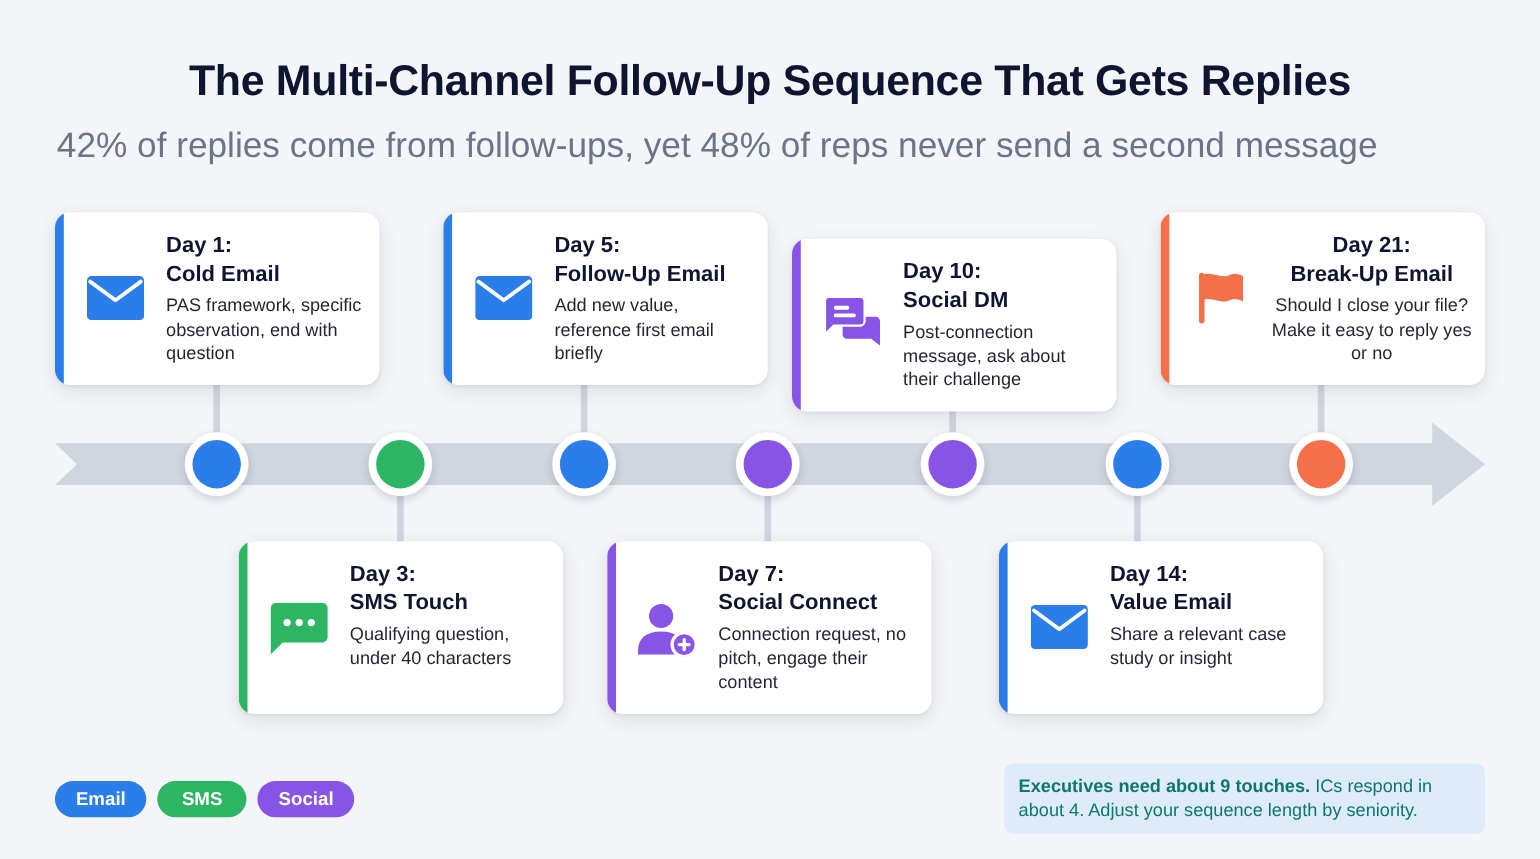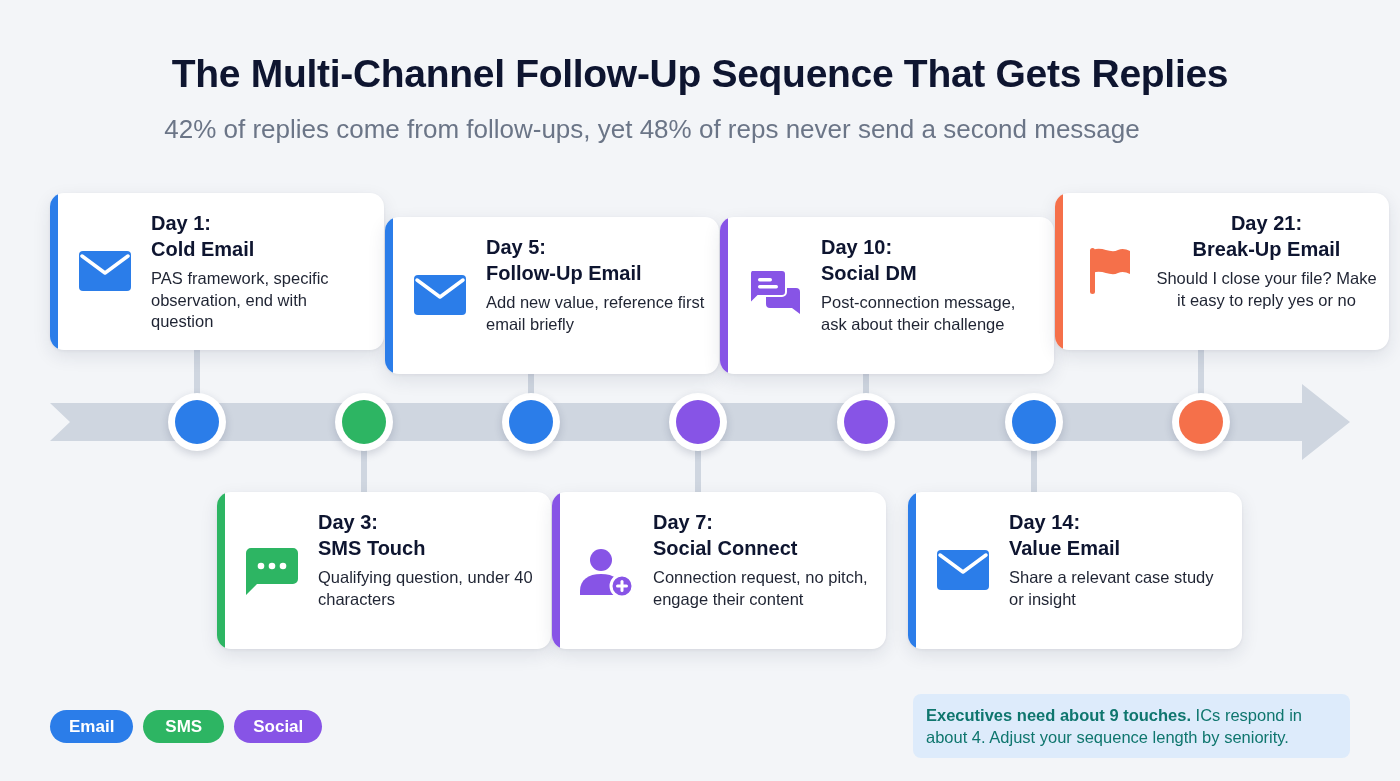--- a/index.html
+++ b/index.html
@@ -10,37 +10,37 @@
     position: relative;
     color: #111827;
   }
   .title {
     position: absolute; left: 0; top: 52px; width: 1400px;
     text-align: center; font-size: 39px; font-weight: 700;
     color: #0e1530; letter-spacing: -0.3px;
   }
   .subtitle {
     position: absolute; left: 0; top: 114px; width: 1304px;
-    text-align: center; font-size: 26px; color: #6b7587;
+    text-align: center; font-size: 32px; color: #6b7587;
   }
   .band {
     position: absolute; left: 0; top: 0; width: 1400px; height: 781px;
   }
   .connector {
     position: absolute; width: 6px; background: #cfd6e0;
   }
   .dot {
     position: absolute; width: 58px; height: 58px; border-radius: 50%;
     background: #ffffff;
     box-shadow: 0 3px 8px rgba(30,40,70,0.18);
     display: flex; align-items: center; justify-content: center;
   }
   .dot .inner { width: 44px; height: 44px; border-radius: 50%; }
   .card {
-    position: absolute; width: 334px; height: 157px;
+    position: absolute; width: 295px; height: 157px;
     background: #ffffff; border-radius: 14px;
     box-shadow: 0 6px 18px rgba(30,40,70,0.10), 0 1px 3px rgba(30,40,70,0.06);
     overflow: hidden;
   }
   .card .accent {
     position: absolute; left: 0; top: 0; bottom: 0; width: 8px;
   }
   .card .icon {
     position: absolute; left: 27px; top: 50px; width: 56px; height: 56px;
     display: flex; align-items: center; justify-content: center;
@@ -121,21 +121,21 @@
         <polyline points="3,5 26,22 49,5" fill="none" stroke="#ffffff" stroke-width="3.5" stroke-linejoin="round" stroke-linecap="round"></polyline>
       </svg>
   </div>
   <div class="text">
     <div class="day">Day 1:</div>
     <div class="name">Cold Email</div>
     <div class="desc">PAS framework, specific observation, end with question</div>
   </div>
 </div>
 
-<div class="card" style="left:385px; top:193px;margin-top:24px;">
+<div class="card" style="left:403px; top:193px;">
   <div class="accent" style="background:#2b7de9;"></div>
   <div class="icon">
     <svg width="52" height="40" viewBox="0 0 52 40">
         <rect x="0" y="0" width="52" height="40" rx="4" fill="#2b7de9"></rect>
         <polyline points="3,5 26,22 49,5" fill="none" stroke="#ffffff" stroke-width="3.5" stroke-linejoin="round" stroke-linecap="round"></polyline>
       </svg>
   </div>
   <div class="text">
     <div class="day">Day 5:</div>
     <div class="name">Follow-Up Email</div>

